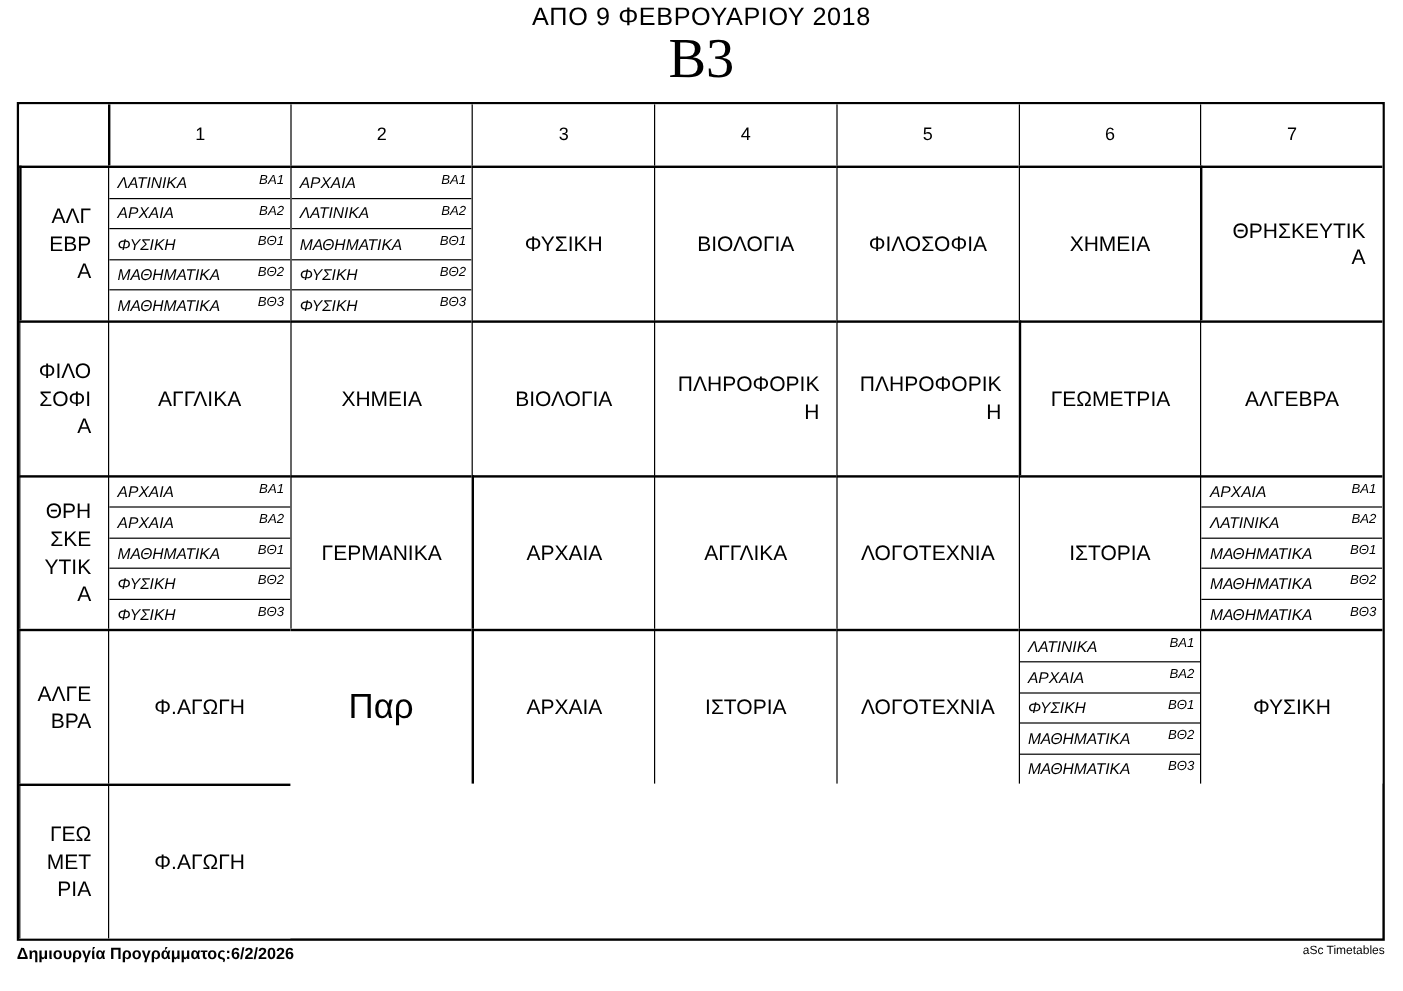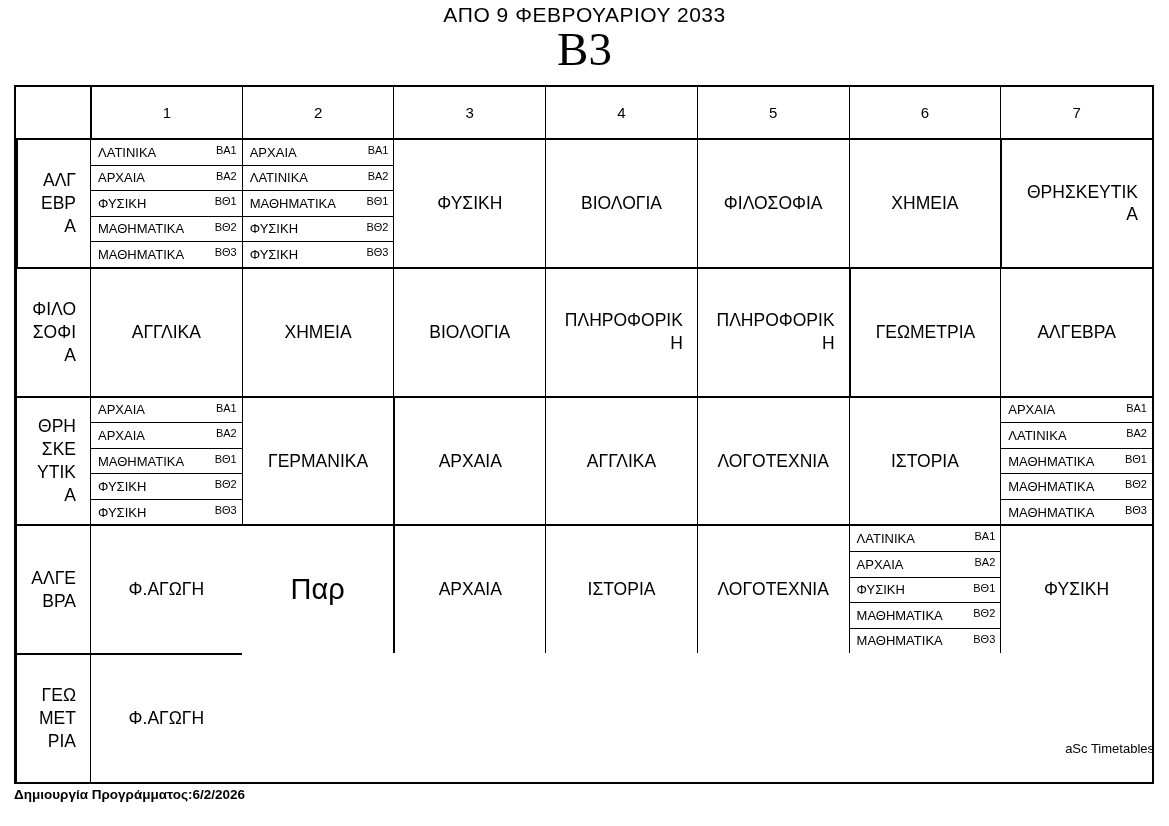--- a/index.html
+++ b/index.html
@@ -52,38 +52,38 @@
     line-height: 1.3; padding: 0 14px;
     word-break: break-all;
   }
 
   .groups-cell {
     flex-direction: column; align-items: stretch; justify-content: stretch;
     padding: 0;
   }
   .group-entry {
     flex: 1 1 0; display: flex; align-items: center; justify-content: space-between;
-    border-bottom: 1px solid #000; padding: 0 5px 0 7px; position: relative;
+    border-bottom: 1px solid #000; padding: 0 5px 0 7px; position: relative; font-style: italic;
   }
   .group-entry:last-child { border-bottom: none; }
   .group-subject { font-size: 13px; white-space: nowrap; align-self: center; }
   .group-code { font-size: 11px; white-space: nowrap; align-self: flex-start; margin-top: 4px; }
 
   .footer-left {
     position: absolute; left: 14px; top: 787px; font-size: 13.5px; font-weight: bold;
   }
   .footer-right {
-    position: absolute; right: 15px; top: 741px; font-size: 13px;
+    position: absolute; right: 15px; top: 787px; font-size: 10px;
   }
 </style>
 </head>
 <body>
 
 <div class="page">
-  <div class="date-title">ΑΠΟ 9 ΦΕΒΡΟΥΑΡΙΟΥ 2033</div>
+  <div class="date-title">ΑΠΟ 9 ΦΕΒΡΟΥΑΡΙΟΥ 2018</div>
   <div class="class-title">Β3</div>
   <div class="code-label">5GELV</div>
 
   <div class="grid" id="grid">
       <div class="tcell no-left no-top header-cell"></div>
       <div class="tcell no-top header-cell thick-left">
         <div class="">1</div>
       </div>
       <div class="tcell no-top header-cell">
         <div class="">2</div>

